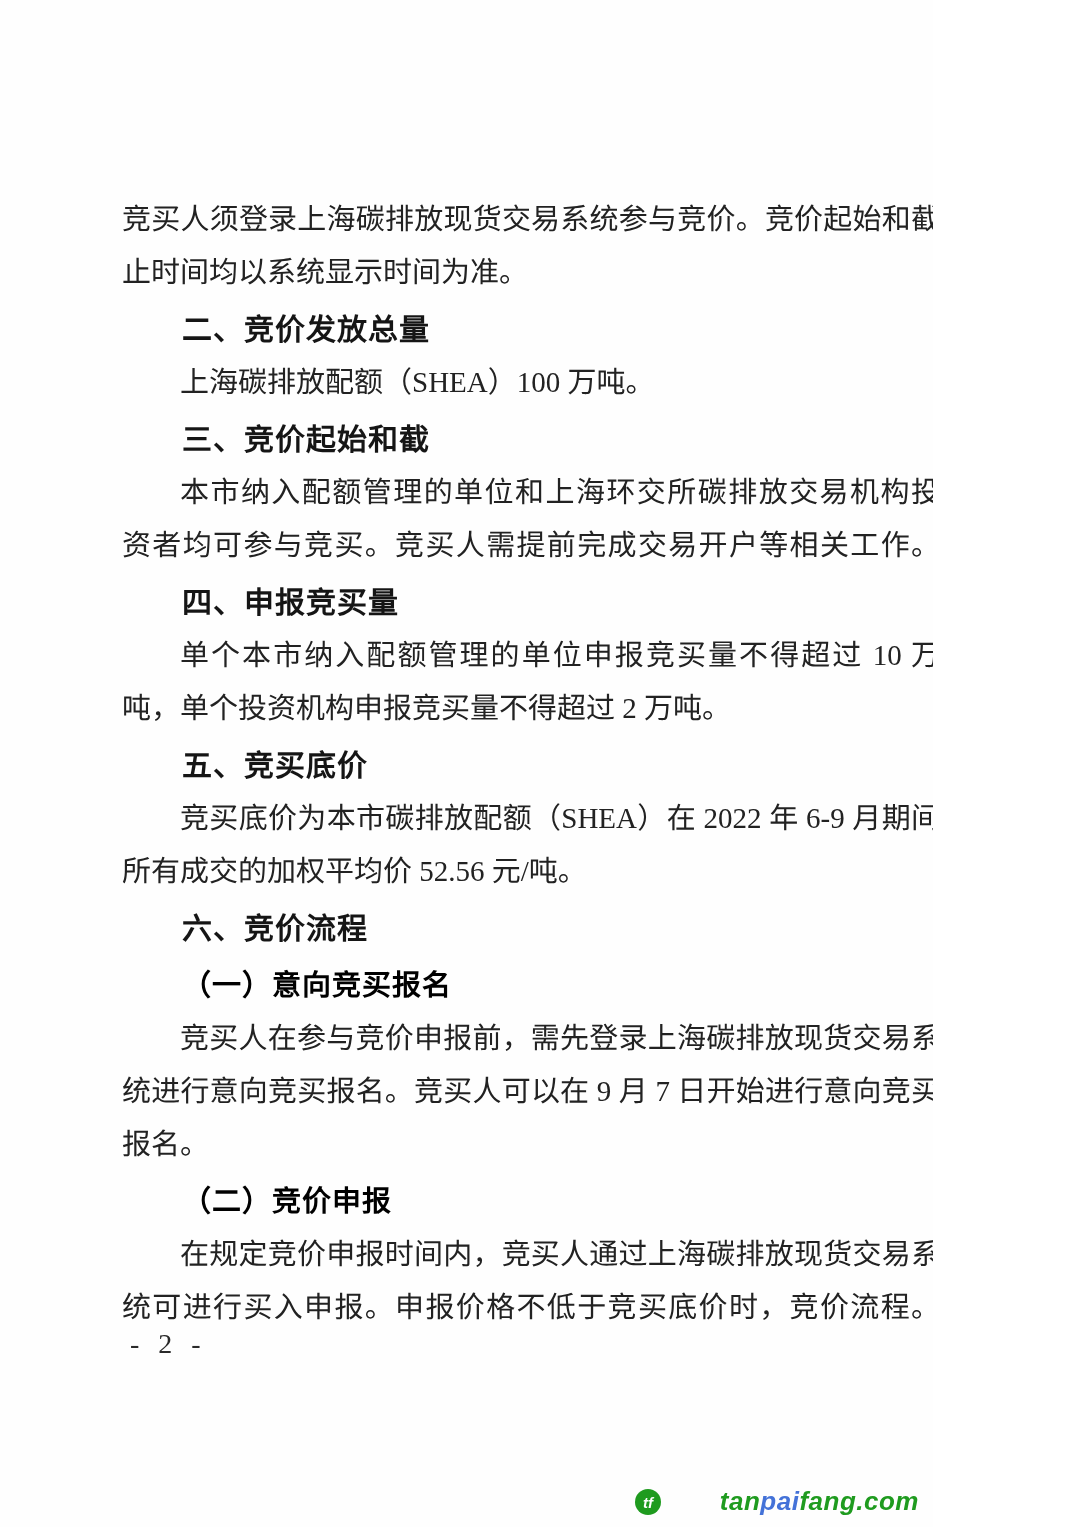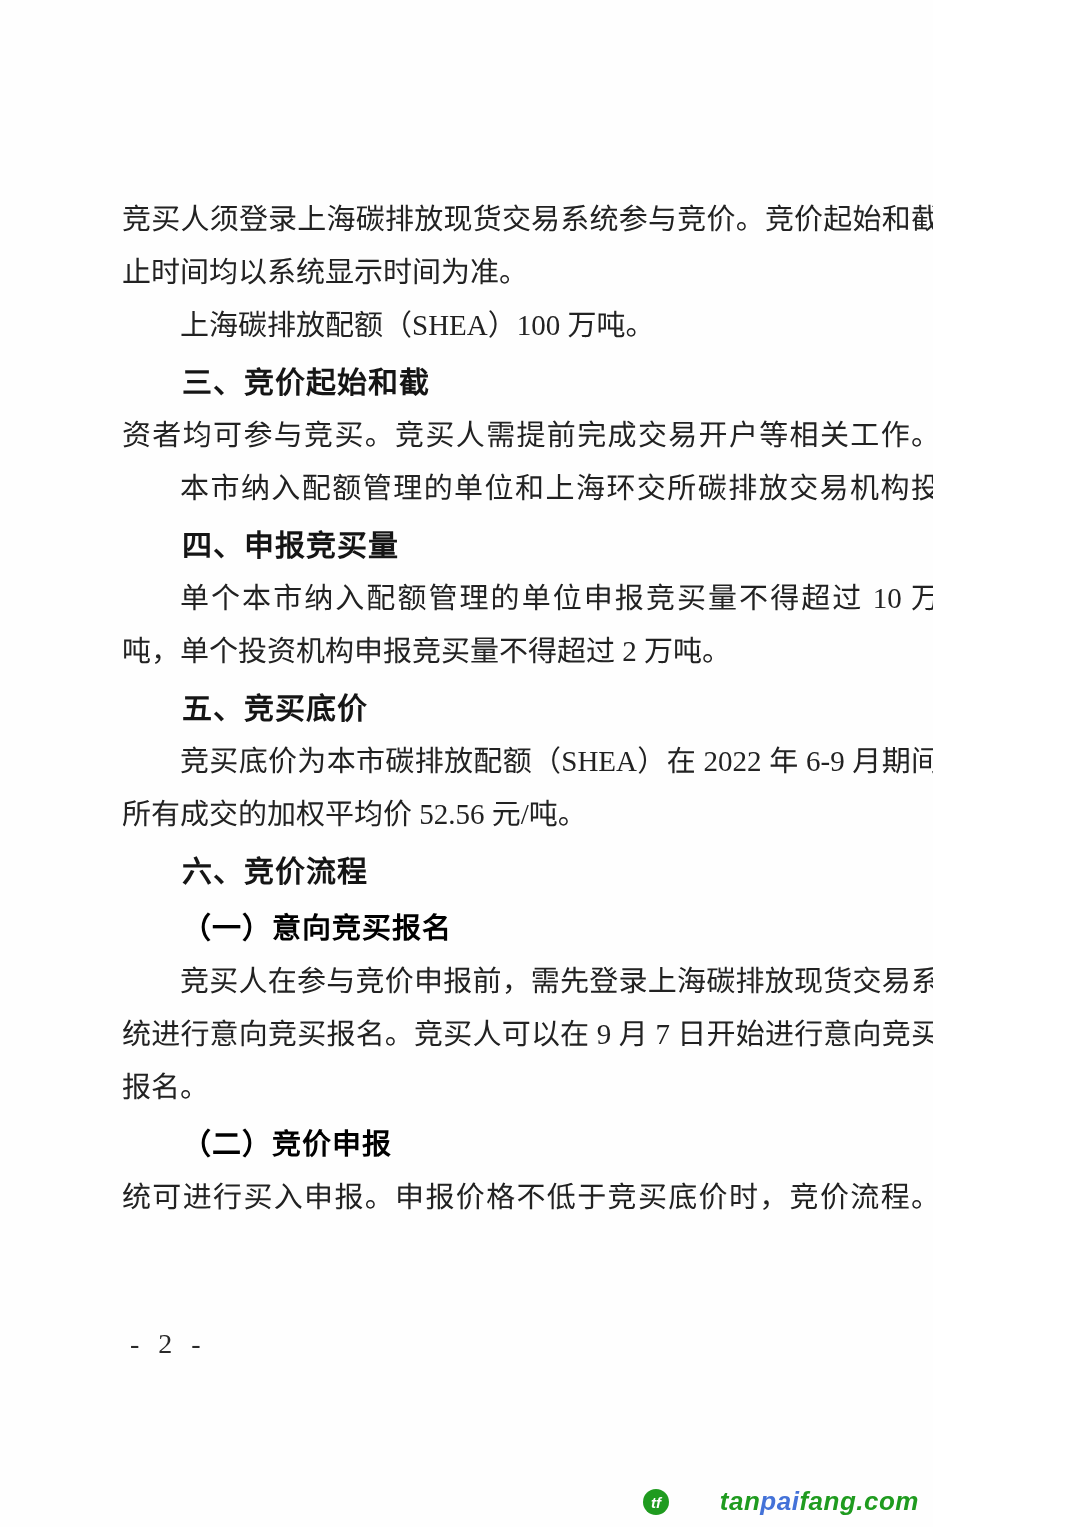--- a/index.html
+++ b/index.html
@@ -70,21 +70,21 @@
     letter-spacing: 6px;
     color: #2a2a2a;
   }
 
   .watermark {
     position: absolute;
     right: 14px;
     top: 1486px;
     display: flex;
     align-items: center;
-    gap: 7px;
+    gap: 15px;
   }
 
   .wm-icon { width: 26px; height: 26px; display: block; }
 
   .wm-text {
     font-family: "Liberation Sans", "DejaVu Sans", sans-serif;
     font-weight: bold;
     font-style: italic;
     font-size: 26px;
     letter-spacing: 0.5px;
@@ -93,36 +93,38 @@
   }
 </style>
 </head>
 <body>
 
 <div class="page">
 
   <div class="content">
     <div class="line body justify">竞买人须登录上海碳排放现货交易系统参与竞价。竞价起始和截</div>
     <div class="line body">止时间均以系统显示时间为准。</div>
+    <div class="line heading">二、竞价发放总量</div>
     <div class="line body indent">上海碳排放配额（SHEA）100 万吨。</div>
     <div class="line heading">三、竞价起始和截</div>
+    <div class="line body indent justify">本市纳入配额管理的单位和上海环交所碳排放交易机构投</div>
     <div class="line body justify">资者均可参与竞买。竞买人需提前完成交易开户等相关工作。</div>
-    <div class="line body indent justify">本市纳入配额管理的单位和上海环交所碳排放交易机构投</div>
     <div class="line heading">四、申报竞买量</div>
     <div class="line body indent justify">单个本市纳入配额管理的单位申报竞买量不得超过 10 万</div>
     <div class="line body">吨，单个投资机构申报竞买量不得超过 2 万吨。</div>
     <div class="line heading">五、竞买底价</div>
     <div class="line body indent justify">竞买底价为本市碳排放配额（SHEA）在 2022 年 6-9 月期间</div>
     <div class="line body">所有成交的加权平均价 52.56 元/吨。</div>
     <div class="line heading">六、竞价流程</div>
     <div class="line subheading">（一）意向竞买报名</div>
     <div class="line body indent justify">竞买人在参与竞价申报前，需先登录上海碳排放现货交易系</div>
     <div class="line body justify">统进行意向竞买报名。竞买人可以在 9 月 7 日开始进行意向竞买</div>
     <div class="line body">报名。</div>
     <div class="line subheading">（二）竞价申报</div>
+    <div class="line body indent justify">在规定竞价申报时间内，竞买人通过上海碳排放现货交易系</div>
     <div class="line body justify">统可进行买入申报。申报价格不低于竞买底价时，竞价流程。</div>
   </div>
 
   <div class="page-number">- 2 -</div>
 
   <div class="watermark">
     <svg class="wm-icon" viewBox="0 0 26 26" xmlns="http://www.w3.org/2000/svg">
       <circle cx="13" cy="13" r="13" fill="#1f9b1f"></circle>
       <text x="13" y="19" text-anchor="middle" font-family="Liberation Sans, DejaVu Sans, sans-serif" font-size="15" font-style="italic" font-weight="bold" fill="#ffffff">tf</text>
     </svg>

